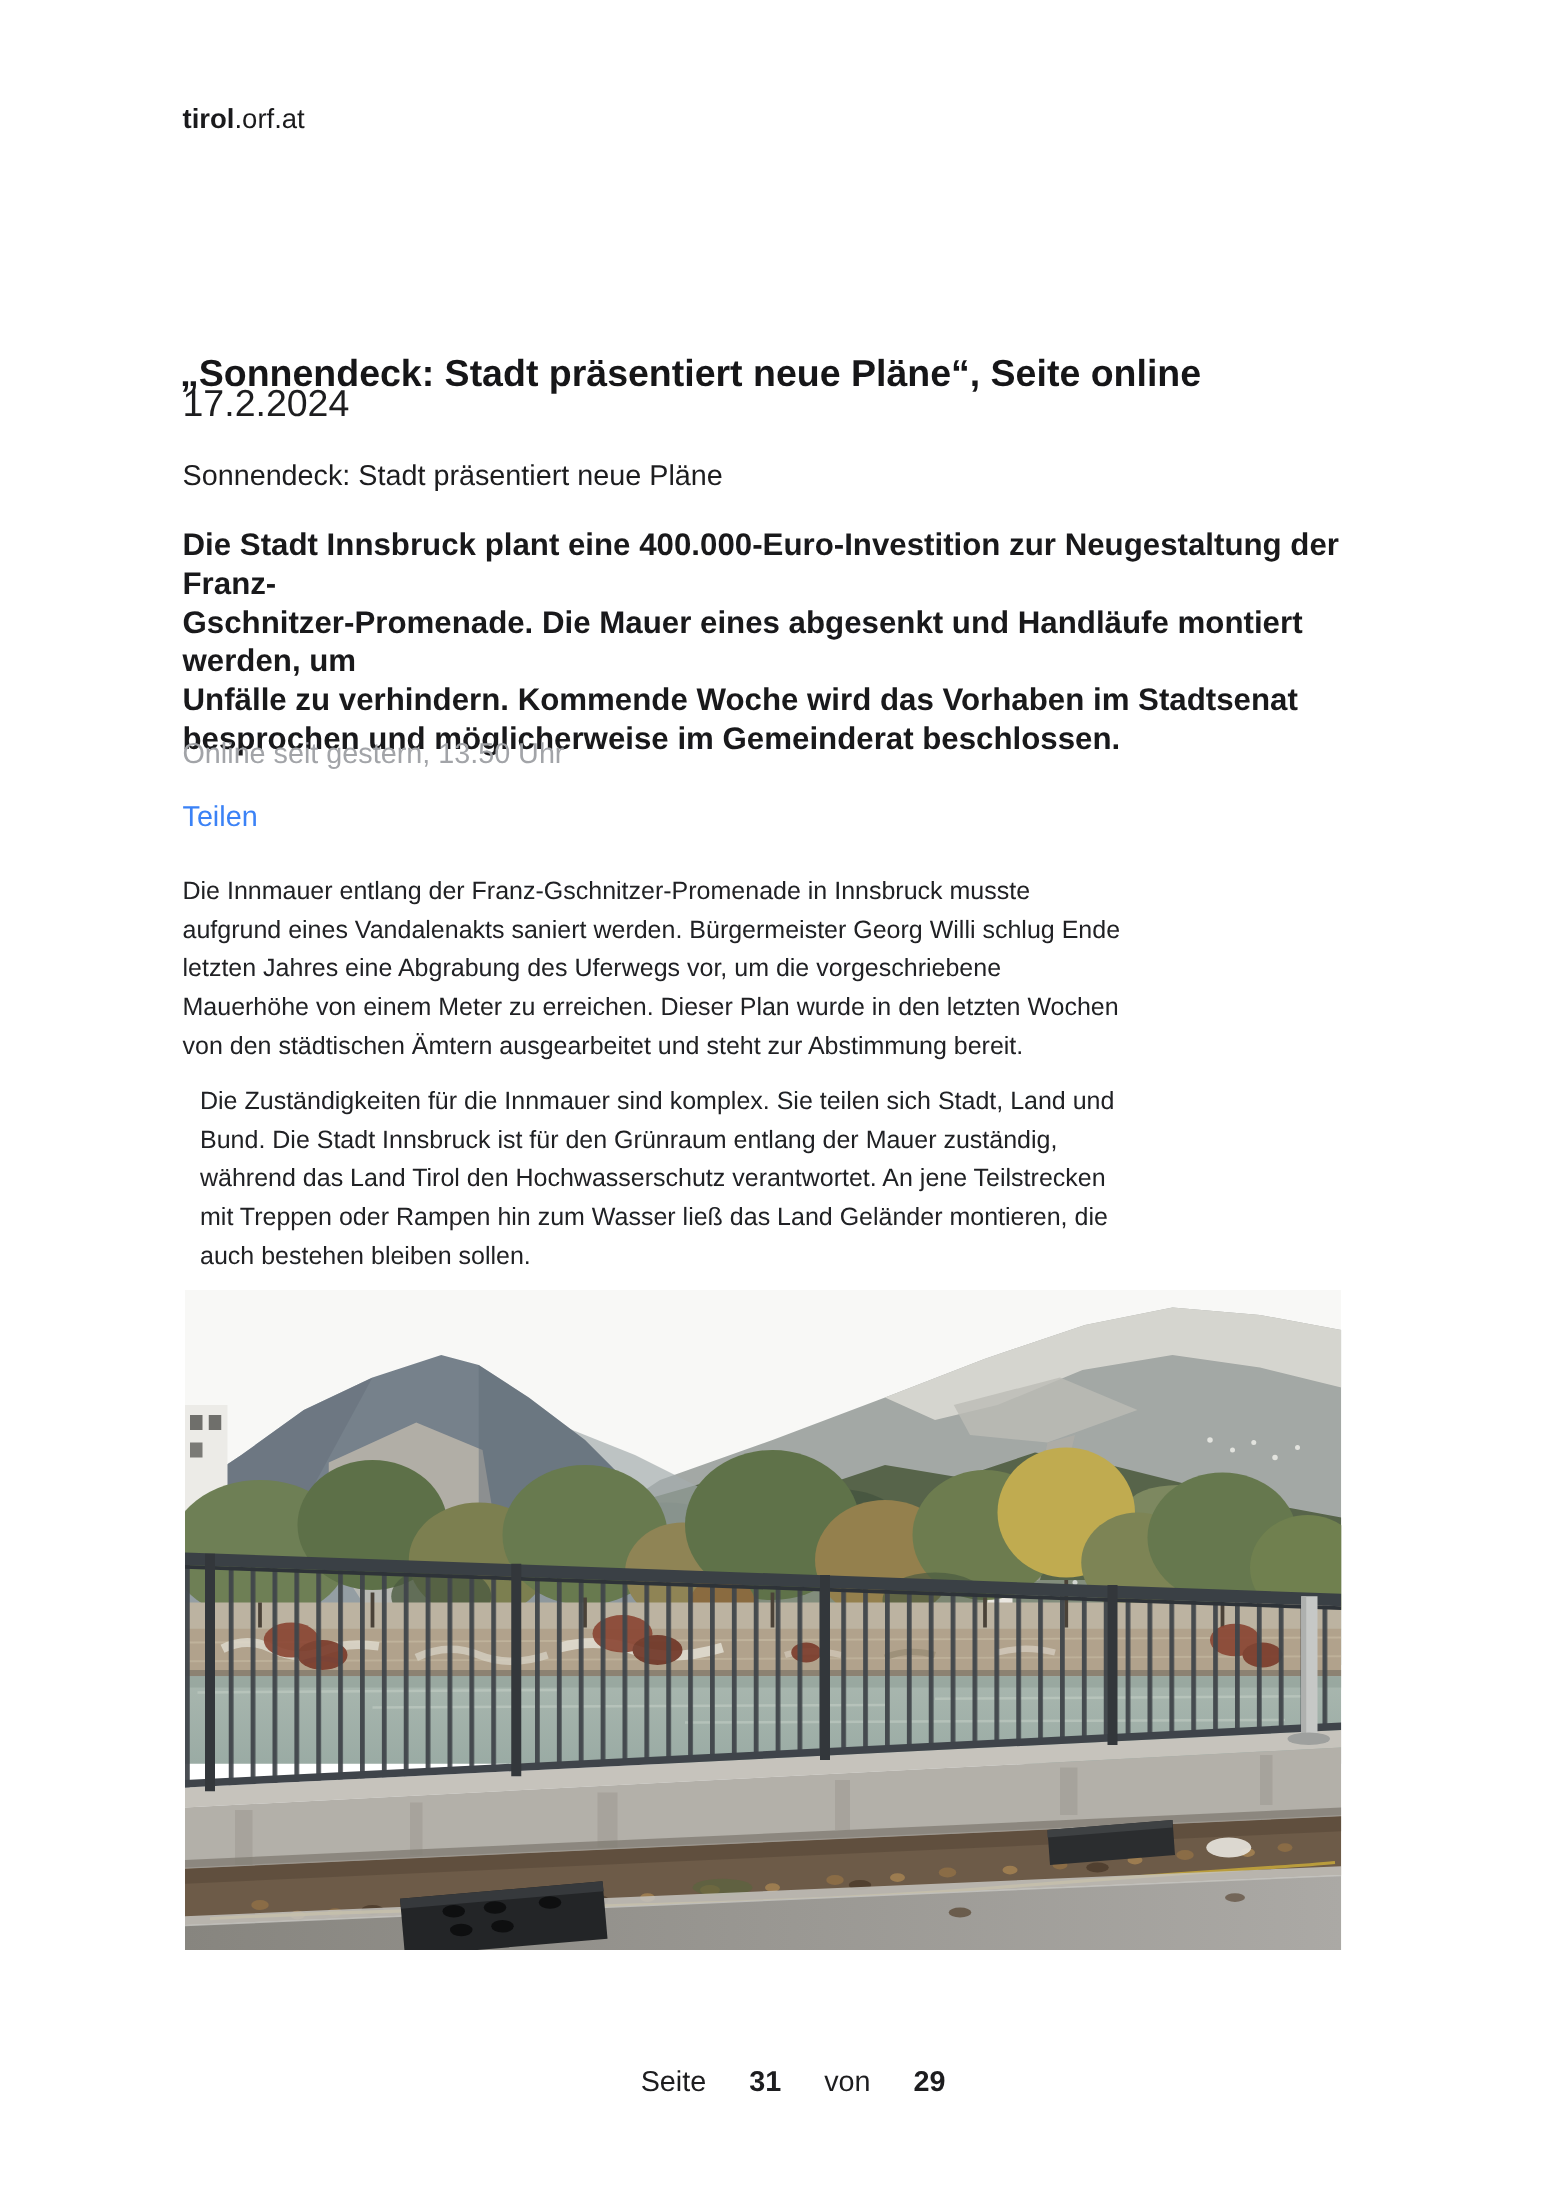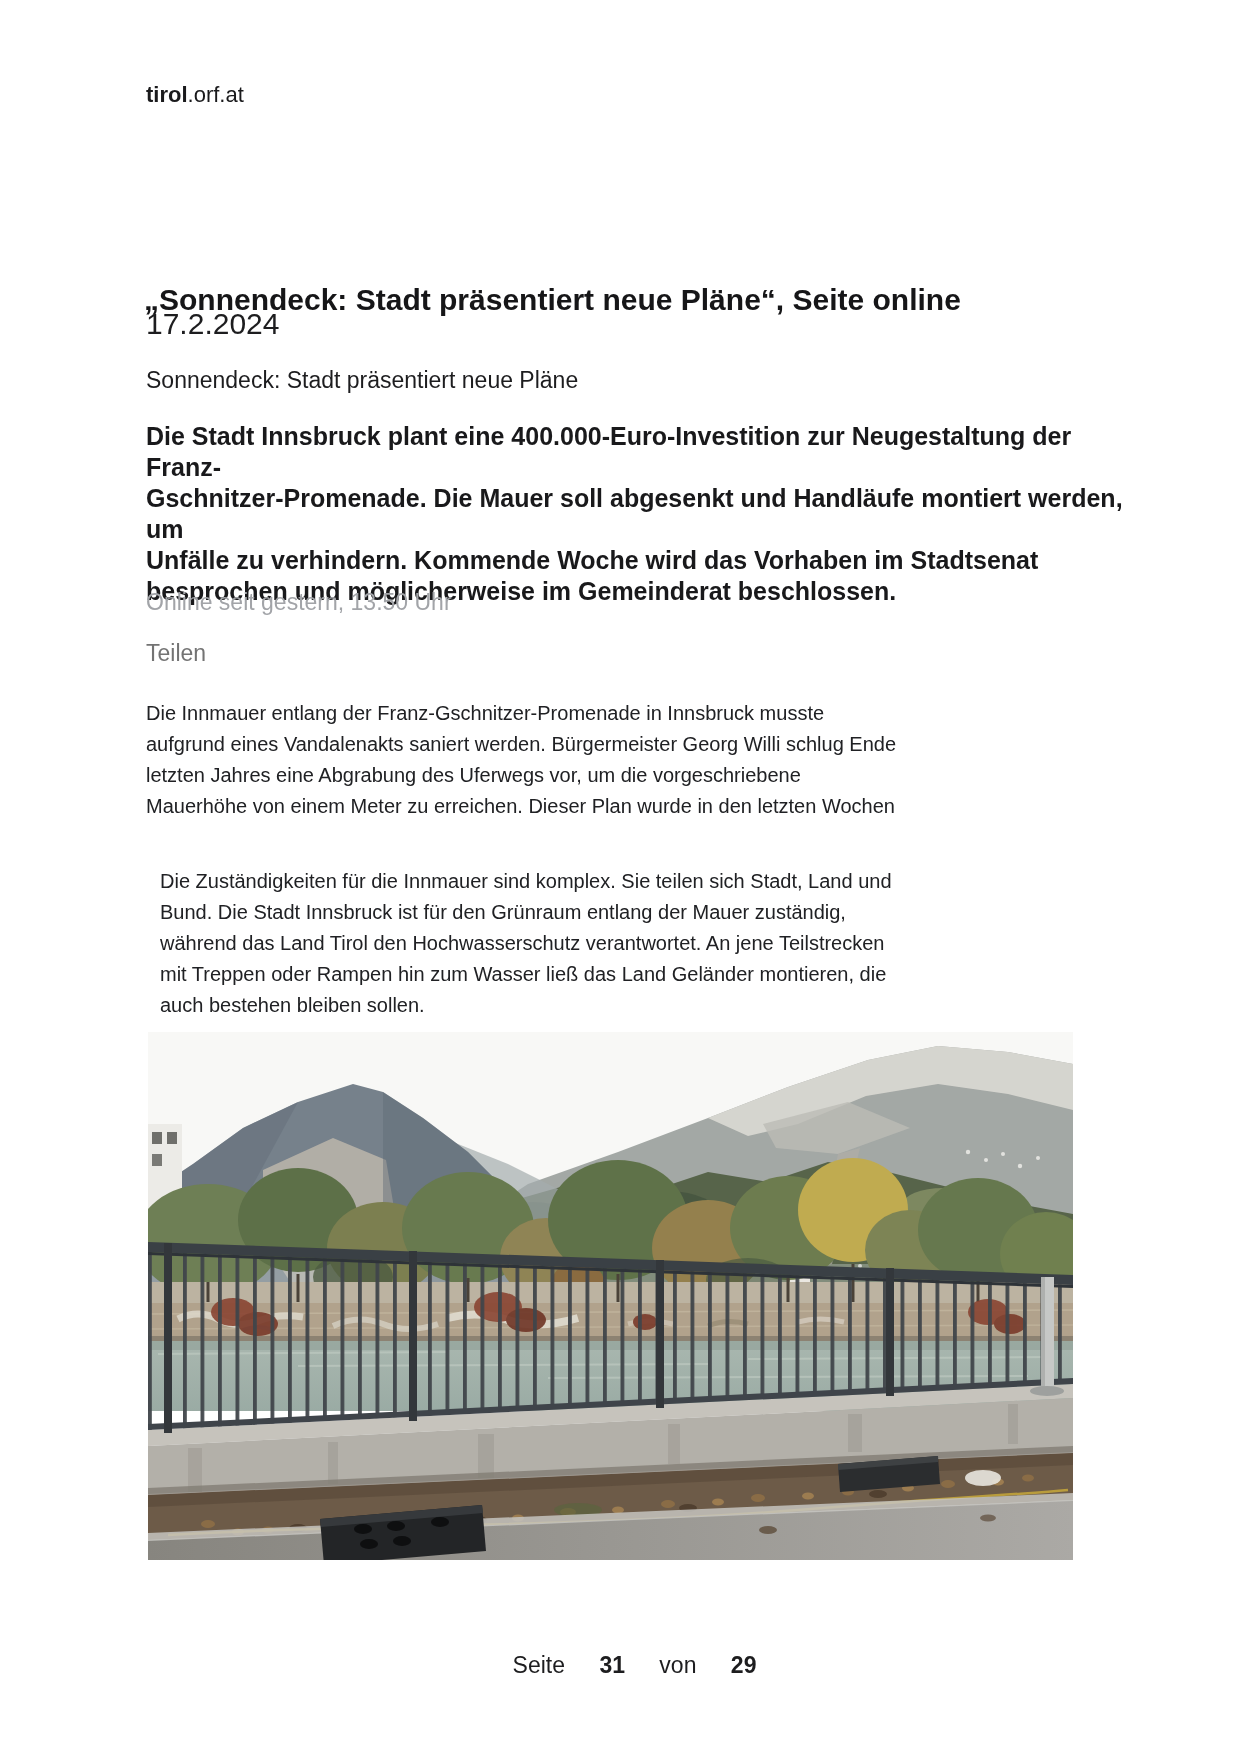--- a/index.html
+++ b/index.html
@@ -8,21 +8,21 @@
     font-family:"Liberation Sans","DejaVu Sans",sans-serif;color:#1d1d1f;overflow:hidden;
   }
   .abs{position:absolute;}
   .site-header{left:146px;top:70px;font-size:22px;line-height:26px;color:#1a1a1c;margin-top:12px;}
   .site-header b{font-weight:700;}
   .doc-title{left:144px;top:282px;font-size:30px;line-height:36px;font-weight:700;color:#161618;}
   .doc-date{left:146px;top:310px;font-size:30px;line-height:28px;}
   .subtitle{left:146px;top:366px;font-size:23px;line-height:28px;}
   .lead{left:146px;top:421px;font-size:25px;line-height:31px;font-weight:700;color:#19191b;width:990px;}
   .meta{left:146px;top:588px;font-size:23px;line-height:28px;color:#a2a4a8;}
-  .share{left:146px;top:639px;font-size:23px;line-height:28px;color:#737373;}
+  .share{left:146px;top:639px;font-size:23px;line-height:28px;color:#3b82f6;}
   .para{font-size:20px;line-height:31px;color:#202124;width:990px;}
   .para-1{left:146px;top:698px;}
   .para-2{left:160px;top:866px;}
   .photo-wrap{left:148px;top:1032px;width:925px;height:528px;}
   .photo-wrap svg{display:block;}
   .footer{left:0;top:1651px;width:1241px;text-align:center;font-size:23px;line-height:28px;color:#1d1d1f;}
   .footer span{display:inline;margin-left:28px;}
   .footer .b{font-weight:700;}
 </style>
 </head>
@@ -32,33 +32,34 @@
 
   <div class="abs site-header"><b>tirol</b><span>.orf.at</span></div>
 
   <div class="abs doc-title">„Sonnendeck: Stadt präsentiert neue Pläne“, Seite online</div>
   <div class="abs doc-date">17.2.2024</div>
 
   <div class="abs subtitle">Sonnendeck: Stadt präsentiert neue Pläne</div>
 
   <div class="abs lead">
     <div>Die Stadt Innsbruck plant eine 400.000-Euro-Investition zur Neugestaltung der Franz-</div>
-    <div>Gschnitzer-Promenade. Die Mauer soll abgesenkt und Handläufe montiert werden, um</div>
+    <div>Gschnitzer-Promenade. Die Mauer eines abgesenkt und Handläufe montiert werden, um</div>
     <div>Unfälle zu verhindern. Kommende Woche wird das Vorhaben im Stadtsenat</div>
     <div>besprochen und möglicherweise im Gemeinderat beschlossen.</div>
   </div>
 
   <div class="abs meta">Online seit gestern, 13.50 Uhr</div>
   <div class="abs share">Teilen</div>
 
   <div class="abs para para-1">
     <div>Die Innmauer entlang der Franz-Gschnitzer-Promenade in Innsbruck musste</div>
     <div>aufgrund eines Vandalenakts saniert werden. Bürgermeister Georg Willi schlug Ende</div>
     <div>letzten Jahres eine Abgrabung des Uferwegs vor, um die vorgeschriebene</div>
     <div>Mauerhöhe von einem Meter zu erreichen. Dieser Plan wurde in den letzten Wochen</div>
+    <div>von den städtischen Ämtern ausgearbeitet und steht zur Abstimmung bereit.</div>
   </div>
 
   <div class="abs para para-2">
     <div>Die Zuständigkeiten für die Innmauer sind komplex. Sie teilen sich Stadt, Land und</div>
     <div>Bund. Die Stadt Innsbruck ist für den Grünraum entlang der Mauer zuständig,</div>
     <div>während das Land Tirol den Hochwasserschutz verantwortet. An jene Teilstrecken</div>
     <div>mit Treppen oder Rampen hin zum Wasser ließ das Land Geländer montieren, die</div>
     <div>auch bestehen bleiben sollen.</div>
   </div>
 

